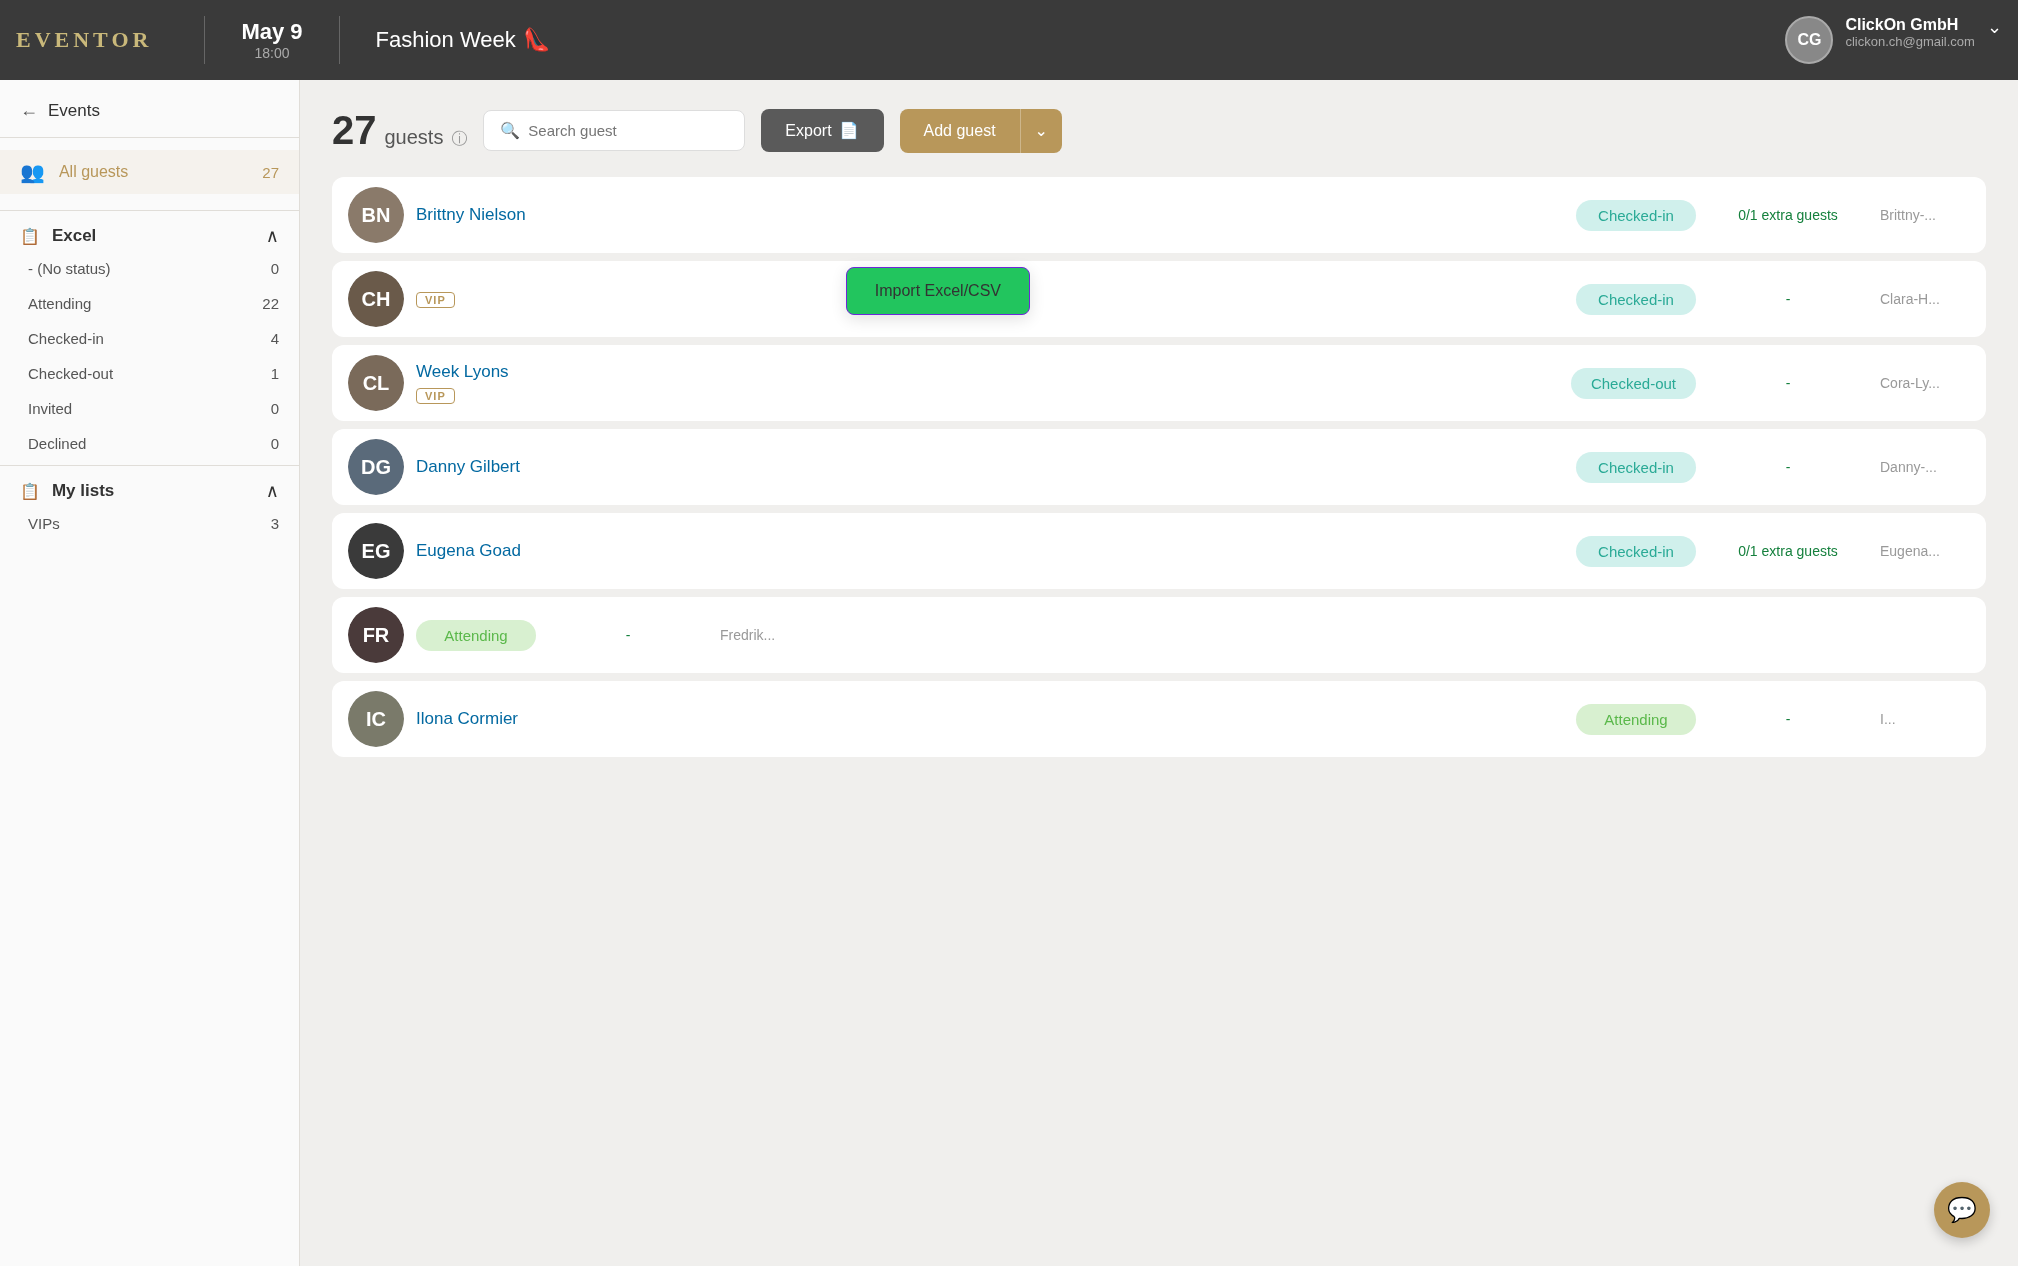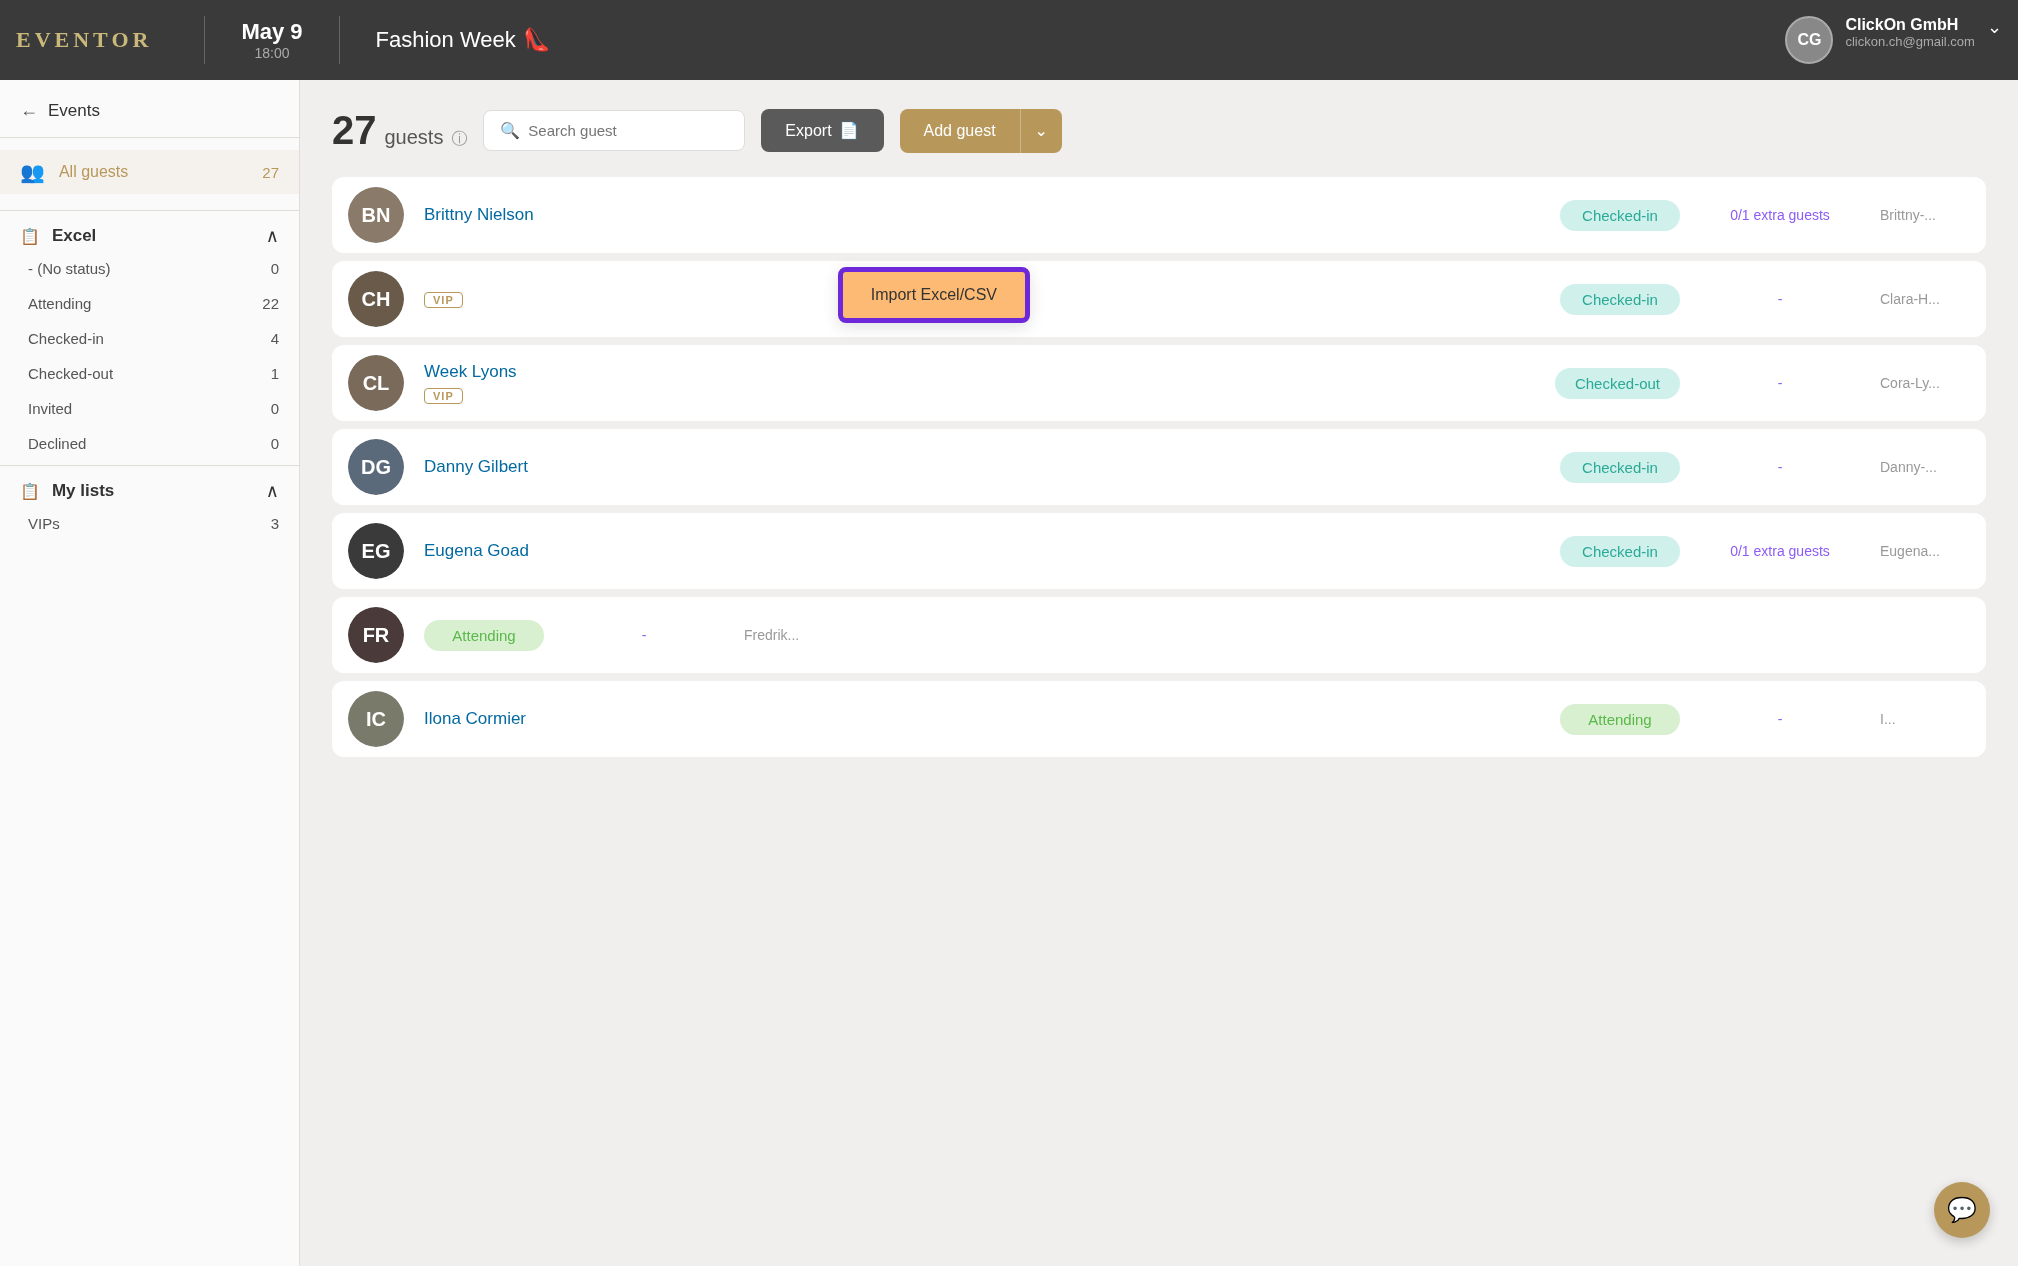--- a/index.html
+++ b/index.html
@@ -112,40 +112,40 @@
     }
     .btn-add-label { padding: 12px 24px; }
     .btn-add-divider { width: 1px; height: 44px; background: rgba(255,255,255,0.3); }
     .btn-add-chevron { padding: 12px 14px; font-size: 16px; }
 
     
     .dropdown-menu {
       position: absolute;
       right: 32px;
       top: 158px;
-      background: #fdba74;
-      border: 5px solid #6d28d9;
+      background: #22c55e;
+      border: 1px solid #6d28d9;
       border-radius: 8px;
       box-shadow: 0 4px 16px rgba(0,0,0,0.12);
       z-index: 100;
     }
     .dropdown-item {
       padding: 14px 28px;
       font-size: 16px;
       color: #333;
       cursor: pointer;
       white-space: nowrap;
     }
 
     
     .guest-list { display: flex; flex-direction: column; gap: 0; }
     .guest-row {
       display: flex; align-items: center;
       background: #fff; border-radius: 12px; margin-bottom: 8px;
-      padding: 10px 16px; gap: 20px;
+      padding: 10px 16px; gap: 12px;
       cursor: pointer;
     }
     .guest-avatar {
       width: 56px; height: 56px; border-radius: 50%; object-fit: cover;
       background: #ccc; overflow: hidden; flex-shrink: 0;
     }
     .guest-avatar-img {
       width: 56px; height: 56px; border-radius: 50%;
       display: flex; align-items: center; justify-content: center;
       font-size: 20px; font-weight: 600; color: #fff;
@@ -157,21 +157,21 @@
       padding: 1px 8px; font-size: 11px; font-weight: 600; color: #b8975a;
       letter-spacing: 1px;
     }
     .status-badge {
       min-width: 120px; text-align: center;
       padding: 7px 20px; border-radius: 24px; font-size: 15px; font-weight: 500;
     }
     .status-checked-in { background: #d0f0ec; color: #2aaa96; }
     .status-checked-out { background: #d0f0ec; color: #2aaa96; }
     .status-attending { background: #d8f0d0; color: #5ab84a; }
-    .guest-extra { min-width: 160px; font-size: 14px; color: #8b5cf6; text-align: center; }
+    .guest-extra { min-width: 160px; font-size: 14px; color: #15803d; text-align: center; }
     .guest-email { font-size: 14px; color: #999; min-width: 90px; }
 
     
     .chat-bubble {
       position: fixed; bottom: 28px; right: 28px;
       width: 56px; height: 56px; border-radius: 50%;
       background: #b8975a; display: flex; align-items: center; justify-content: center;
       cursor: pointer; box-shadow: 0 4px 12px rgba(0,0,0,0.2);
       z-index: 200;
     }

